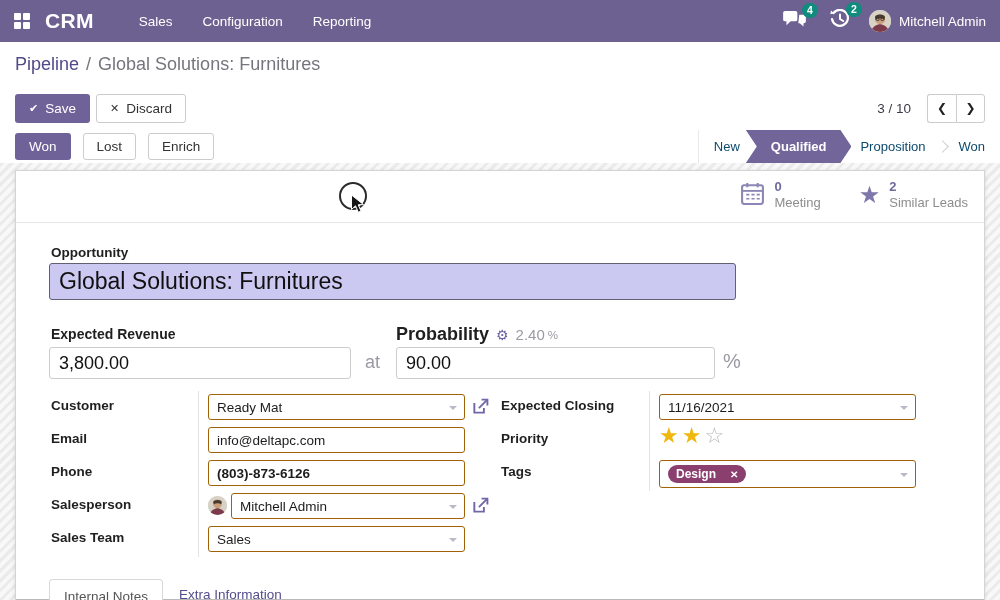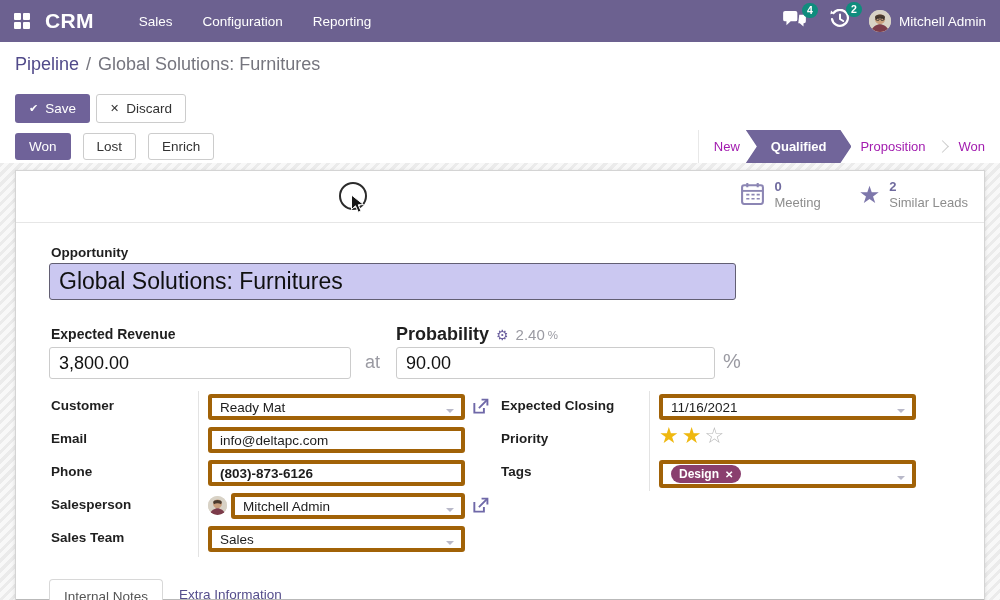--- a/index.html
+++ b/index.html
@@ -44,21 +44,21 @@
              align-items:center;justify-content:center;font-size:12px;color:#222;cursor:pointer}
   .pager-btn.prev{border-radius:3px 0 0 3px;border-right:none}
   .pager-btn.next{border-radius:0 3px 3px 0}
 
   
   .statusrow{position:absolute;top:130px;left:0;right:0;height:33px;background:#fff;
              display:flex;align-items:center;padding-left:15px}
   .btn-sm{height:27px;font-size:13.5px;padding:0 13px;gap:0;margin-right:6px}
   .stagebar{margin-left:auto;display:flex;align-items:center;height:33px;
             border-left:1px solid #e8e8e8;background:#fff}
-  .stage{font-size:13px;color:#a21caf;padding:0 15px;height:33px;display:flex;align-items:center;cursor:pointer}
+  .stage{font-size:13px;color:#0c4a6e;padding:0 15px;height:33px;display:flex;align-items:center;cursor:pointer}
   .stage-sep{width:9px;height:9px;border-top:1px solid #ccc;border-right:1px solid #ccc;
              transform:rotate(45deg);margin:0 -3px;flex:none}
   .stage.active{background:#71659a;color:#fff;font-weight:700;padding:0 25px;margin:0 -6px 0 -12px;
         z-index:2;clip-path:polygon(0 0,calc(100% - 11px) 0,100% 50%,calc(100% - 11px) 100%,0 100%,11px 50%)}
 
   
   .content-bg{position:absolute;top:163px;left:0;right:0;bottom:0;
       background:repeating-linear-gradient(135deg,#ebebeb 0px,#ebebeb 3px,#f8f8f8 3px,#f8f8f8 7px)}
   .card{position:absolute;top:170px;left:15px;width:970px;height:445px;background:#fff;
         border:1px solid #d4d4d4;box-shadow:0 1px 4px rgba(0,0,0,.12)}
@@ -86,32 +86,32 @@
   .prob-auto{color:#9a9aa2;font-size:15px}
   .prob-auto-unit{color:#9a9aa2;font-size:11.5px;margin-left:-4px}
   .big-input{position:absolute;height:32px;border:1px solid #ccc;border-radius:3px;font-size:18px;
              padding:0 9px;color:#101010;font-family:"Liberation Sans",sans-serif}
   .rev-input{left:33px;top:176px;width:302px}
   .at-lbl{position:absolute;left:349px;top:181px;font-size:18px;color:#9a9aa2}
   .prob-input{left:380px;top:176px;width:319px}
   .pct-suffix{position:absolute;left:707px;top:179px;font-size:20px;color:#9a9aa2}
 
   .col-div{position:absolute;width:1px;background:#e3e3e3}
-  .fld-input,.fld-select{position:absolute;height:26px;border:4px solid #a16207;border-radius:3px;
+  .fld-input,.fld-select{position:absolute;height:26px;border:1px solid #a16207;border-radius:3px;
         font-size:13.5px;padding:0 8px;color:#1c1c1c;background:#fff;
         font-family:"Liberation Sans",sans-serif}
   .fld-select{display:flex;align-items:center;cursor:pointer;padding-right:20px}
   .caret{position:absolute;right:7px;top:11px;width:0;height:0;border-left:4px solid transparent;
          border-right:4px solid transparent;border-top:4px solid #b9b9c9}
   .ext-link{position:absolute;cursor:pointer;line-height:0}
   .mini-avatar{position:absolute;width:19px;height:19px;border-radius:50%;overflow:hidden;background:#ded8cc}
   .stars{position:absolute;left:643px;top:252px;font-size:22px;letter-spacing:3px;cursor:pointer;line-height:26px}
   .star-on{color:#efb810}
   .star-off{color:#b9b9b9}
-  .tag-pill{display:inline-flex;align-items:center;gap:6px;background:#8a3f6e;color:#fff;
+  .tag-pill{display:inline-flex;align-items:center;gap:14px;background:#8a3f6e;color:#fff;
             font-size:12px;font-weight:700;border-radius:10px;padding:2px 8px;cursor:pointer}
   .tag-x{font-size:10px;cursor:pointer}
 
   
   .tabline{position:absolute;left:0;right:0;top:428px;border-top:1px solid #b9b9b9}
   .tab-active{position:absolute;left:33px;top:408px;width:114px;height:34px;background:#fff;
               border:1px solid #d8d8d8;border-bottom:none;border-radius:4px 4px 0 0;z-index:2;
               display:flex;align-items:center;justify-content:center;font-size:13.5px;color:#555;cursor:pointer}
   .tab-link{position:absolute;left:163px;top:416px;font-size:13.5px;color:#544d8c;cursor:pointer}
 </style>
@@ -176,20 +176,31 @@
 
   <div class="control">
     <button class="btn btn-primary">
       <span class="bicon">✔</span>
       <span>Save</span>
     </button>
     <button class="btn btn-default">
       <span class="bicon">✕</span>
       <span>Discard</span>
     </button>
+    <div class="pager">
+      <span class="pager-text">3 / 10</span>
+      <span class="pager-btns">
+        <button class="pager-btn prev">
+          <span>❮</span>
+        </button>
+        <button class="pager-btn next">
+          <span>❯</span>
+        </button>
+      </span>
+    </div>
   </div>
 
   <div class="statusrow">
     <button class="btn btn-primary btn-sm">Won</button>
     <button class="btn btn-default btn-sm">Lost</button>
     <button class="btn btn-default btn-sm">Enrich</button>
 
     <div class="stagebar">
       <div class="stage">New</div>
       <div class="stage-sep"></div>

